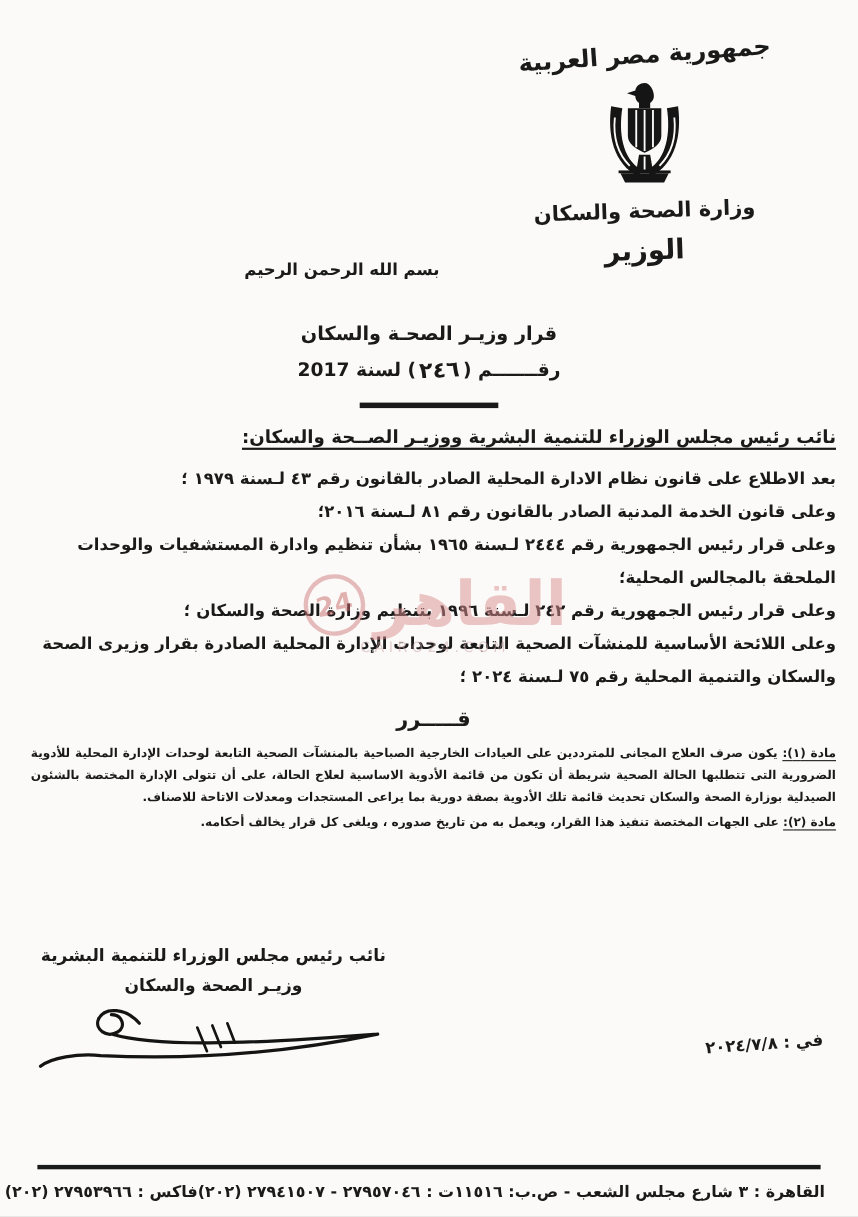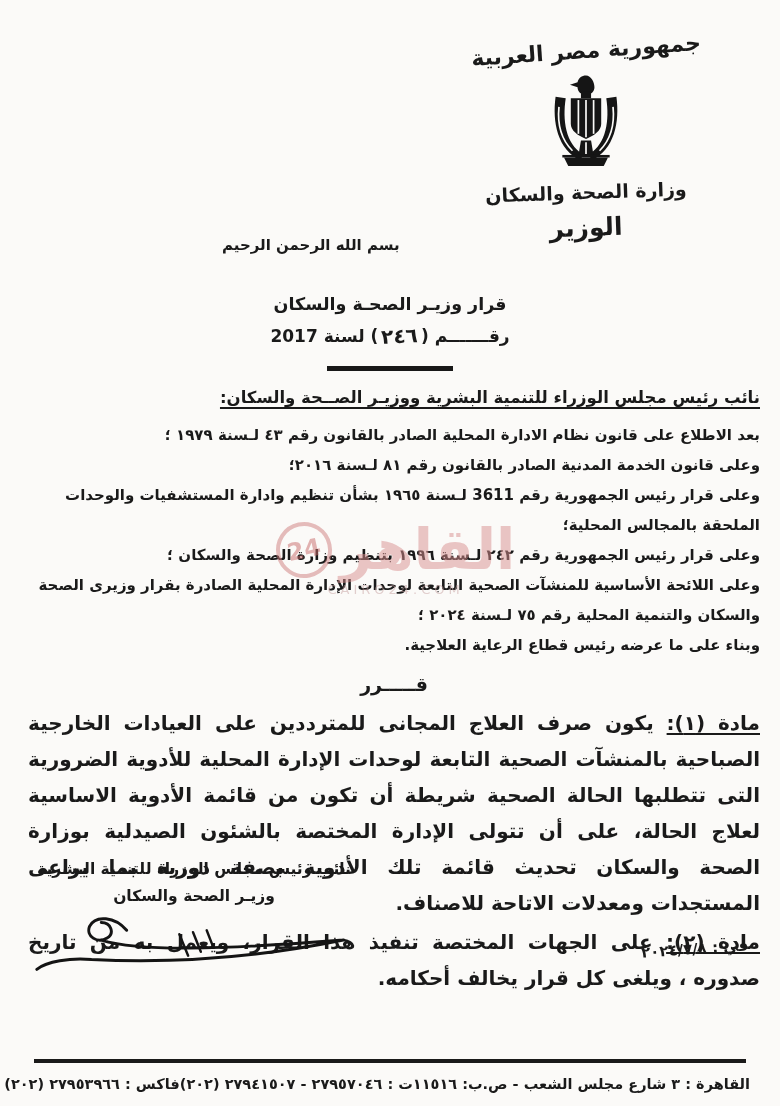--- a/index.html
+++ b/index.html
@@ -38,21 +38,21 @@
   .content { position:absolute; top:388px; right:20px; left:28px; font-size:15px; }
   .addressee {
     font-size:16.5px; text-decoration:underline; text-underline-offset:4px;
     text-decoration-thickness:1.5px; margin-bottom:13px;
   }
   .preamble-line { line-height:30px; }
   .decision-word {
     text-align:center; font-size:19px; margin:13px 0 10px;
     text-underline-offset:5px; text-decoration-thickness:1.5px;
   }
-  .article { line-height:36px; text-align:justify; font-size:20px; }
+  .article { line-height:20px; text-align:justify; font-size:11px; }
   .article + .article { margin-top:3px; }
   .article-label { text-decoration:underline; text-underline-offset:3px; }
   
   .signature-block { position:absolute; top:860px; left:24px; width:340px; text-align:center; font-size:15.5px; }
   .sig-line2 { margin-top:9px; }
   .sig-svg { margin-top:-4px; }
   .sig-name { margin-top:-14px; font-size:15.5px; }
   .date-line {
     position:absolute; top:940px; right:32px; font-size:15px;
     transform:rotate(-4deg); white-space:nowrap;
@@ -115,24 +115,23 @@
     <div class="decree-number-line"><span>رقـــــــم (</span><span class="decree-number-value">٢٤٦</span><span>) لسنة 2017</span></div>
   </div>
   <div class="title-divider"></div>
 
   <div class="content">
     <div class="addressee">نائب رئيس مجلس الوزراء للتنمية البشرية ووزيـر الصــحة والسكان:</div>
 
     <div>
       <div class="preamble-line">بعد الاطلاع على قانون نظام الادارة المحلية الصادر بالقانون رقم ٤٣ لـسنة ١٩٧٩ ؛</div>
       <div class="preamble-line">وعلى قانون الخدمة المدنية الصادر بالقانون رقم ٨١ لـسنة ٢٠١٦؛</div>
-      <div class="preamble-line">وعلى قرار رئيس الجمهورية رقم 3611 لـسنة ١٩٦٥ بشأن تنظيم وادارة المستشفيات والوحدات الملحقة بالمجالس المحلية؛</div>
+      <div class="preamble-line">وعلى قرار رئيس الجمهورية رقم ٢٤٤٤ لـسنة ١٩٦٥ بشأن تنظيم وادارة المستشفيات والوحدات الملحقة بالمجالس المحلية؛</div>
       <div class="preamble-line">وعلى قرار رئيس الجمهورية رقم ٢٤٢ لـسنة ١٩٩٦ بتنظيم وزارة الصحة والسكان ؛</div>
       <div class="preamble-line">وعلى اللائحة الأساسية للمنشآت الصحية التابعة لوحدات الإدارة المحلية الصادرة بقرار وزيرى الصحة والسكان والتنمية المحلية رقم ٧٥ لـسنة ٢٠٢٤ ؛</div>
-      <div class="preamble-line">وبناء على ما عرضه رئيس قطاع الرعاية العلاجية.</div>
     </div>
 
     <div class="decision-word">قـــــرر</div>
 
     <div class="article"><span class="article-label">مادة (١):</span><span> يكون صرف العلاج المجانى للمترددين على العيادات الخارجية الصباحية بالمنشآت الصحية التابعة لوحدات الإدارة المحلية للأدوية الضرورية التى تتطلبها الحالة الصحية شريطة أن تكون من قائمة الأدوية الاساسية لعلاج الحالة، على أن تتولى الإدارة المختصة بالشئون الصيدلية بوزارة الصحة والسكان تحديث قائمة تلك الأدوية بصفة دورية بما يراعى المستجدات ومعدلات الاتاحة للاصناف.</span></div>
     <div class="article"><span class="article-label">مادة (٢):</span><span> على الجهات المختصة تنفيذ هذا القرار، ويعمل به من تاريخ صدوره ، ويلغى كل قرار يخالف أحكامه.</span></div>
   </div>
 
   <div class="signature-block">
     <div>نائب رئيس مجلس الوزراء للتنمية البشرية</div>

